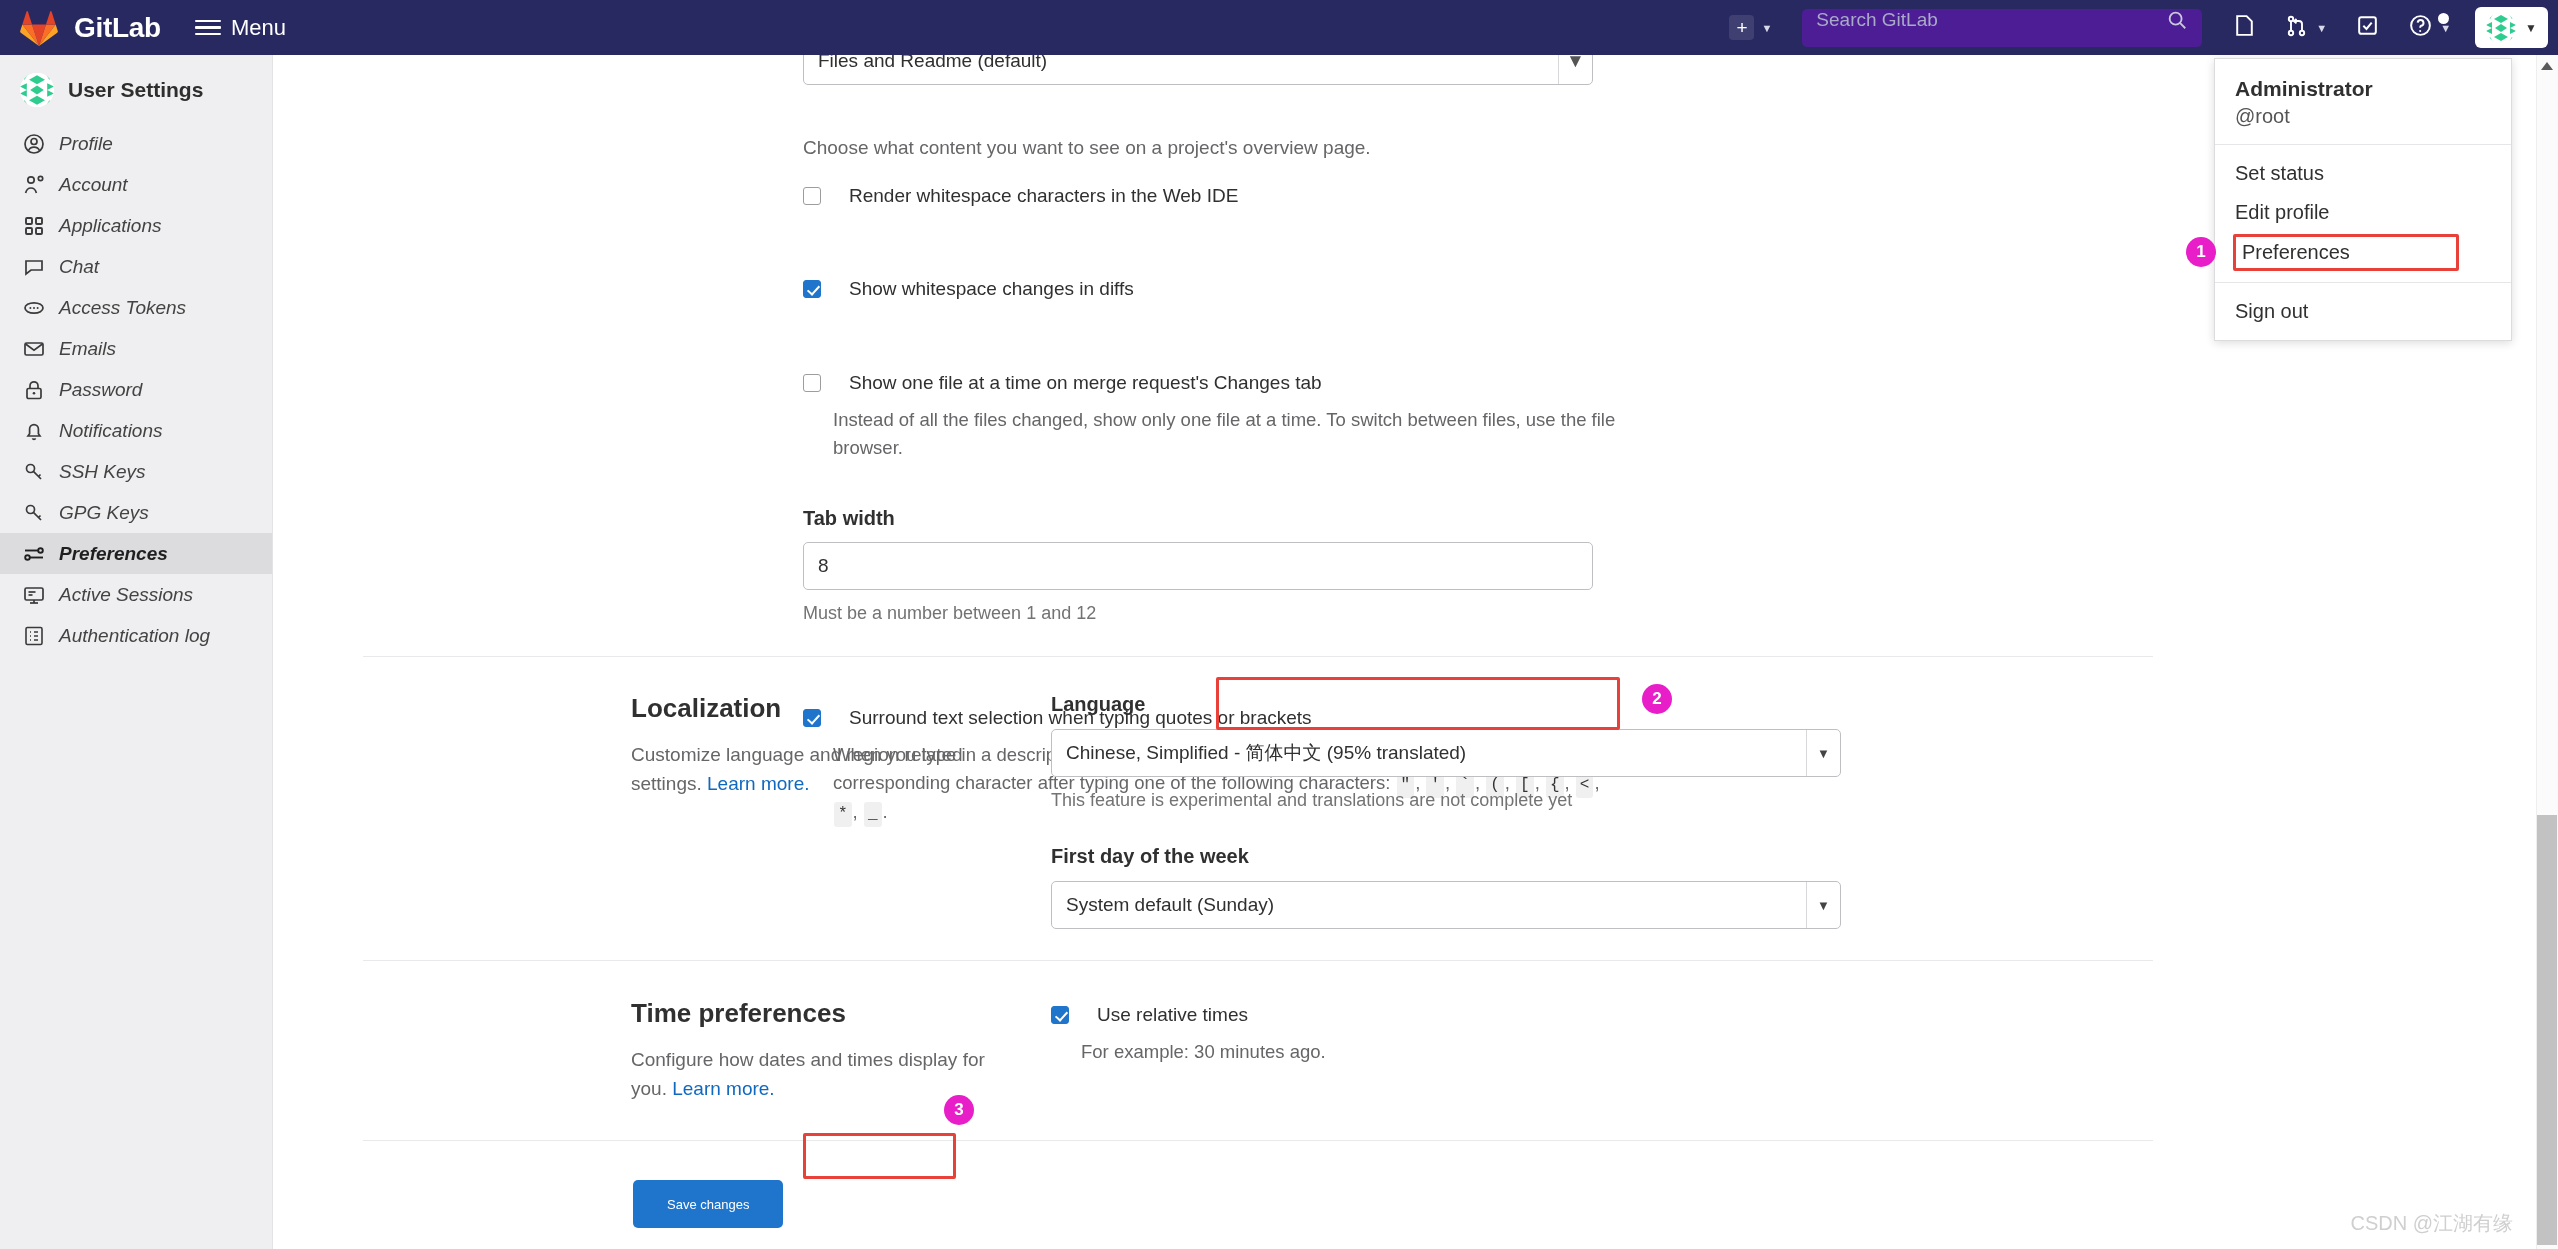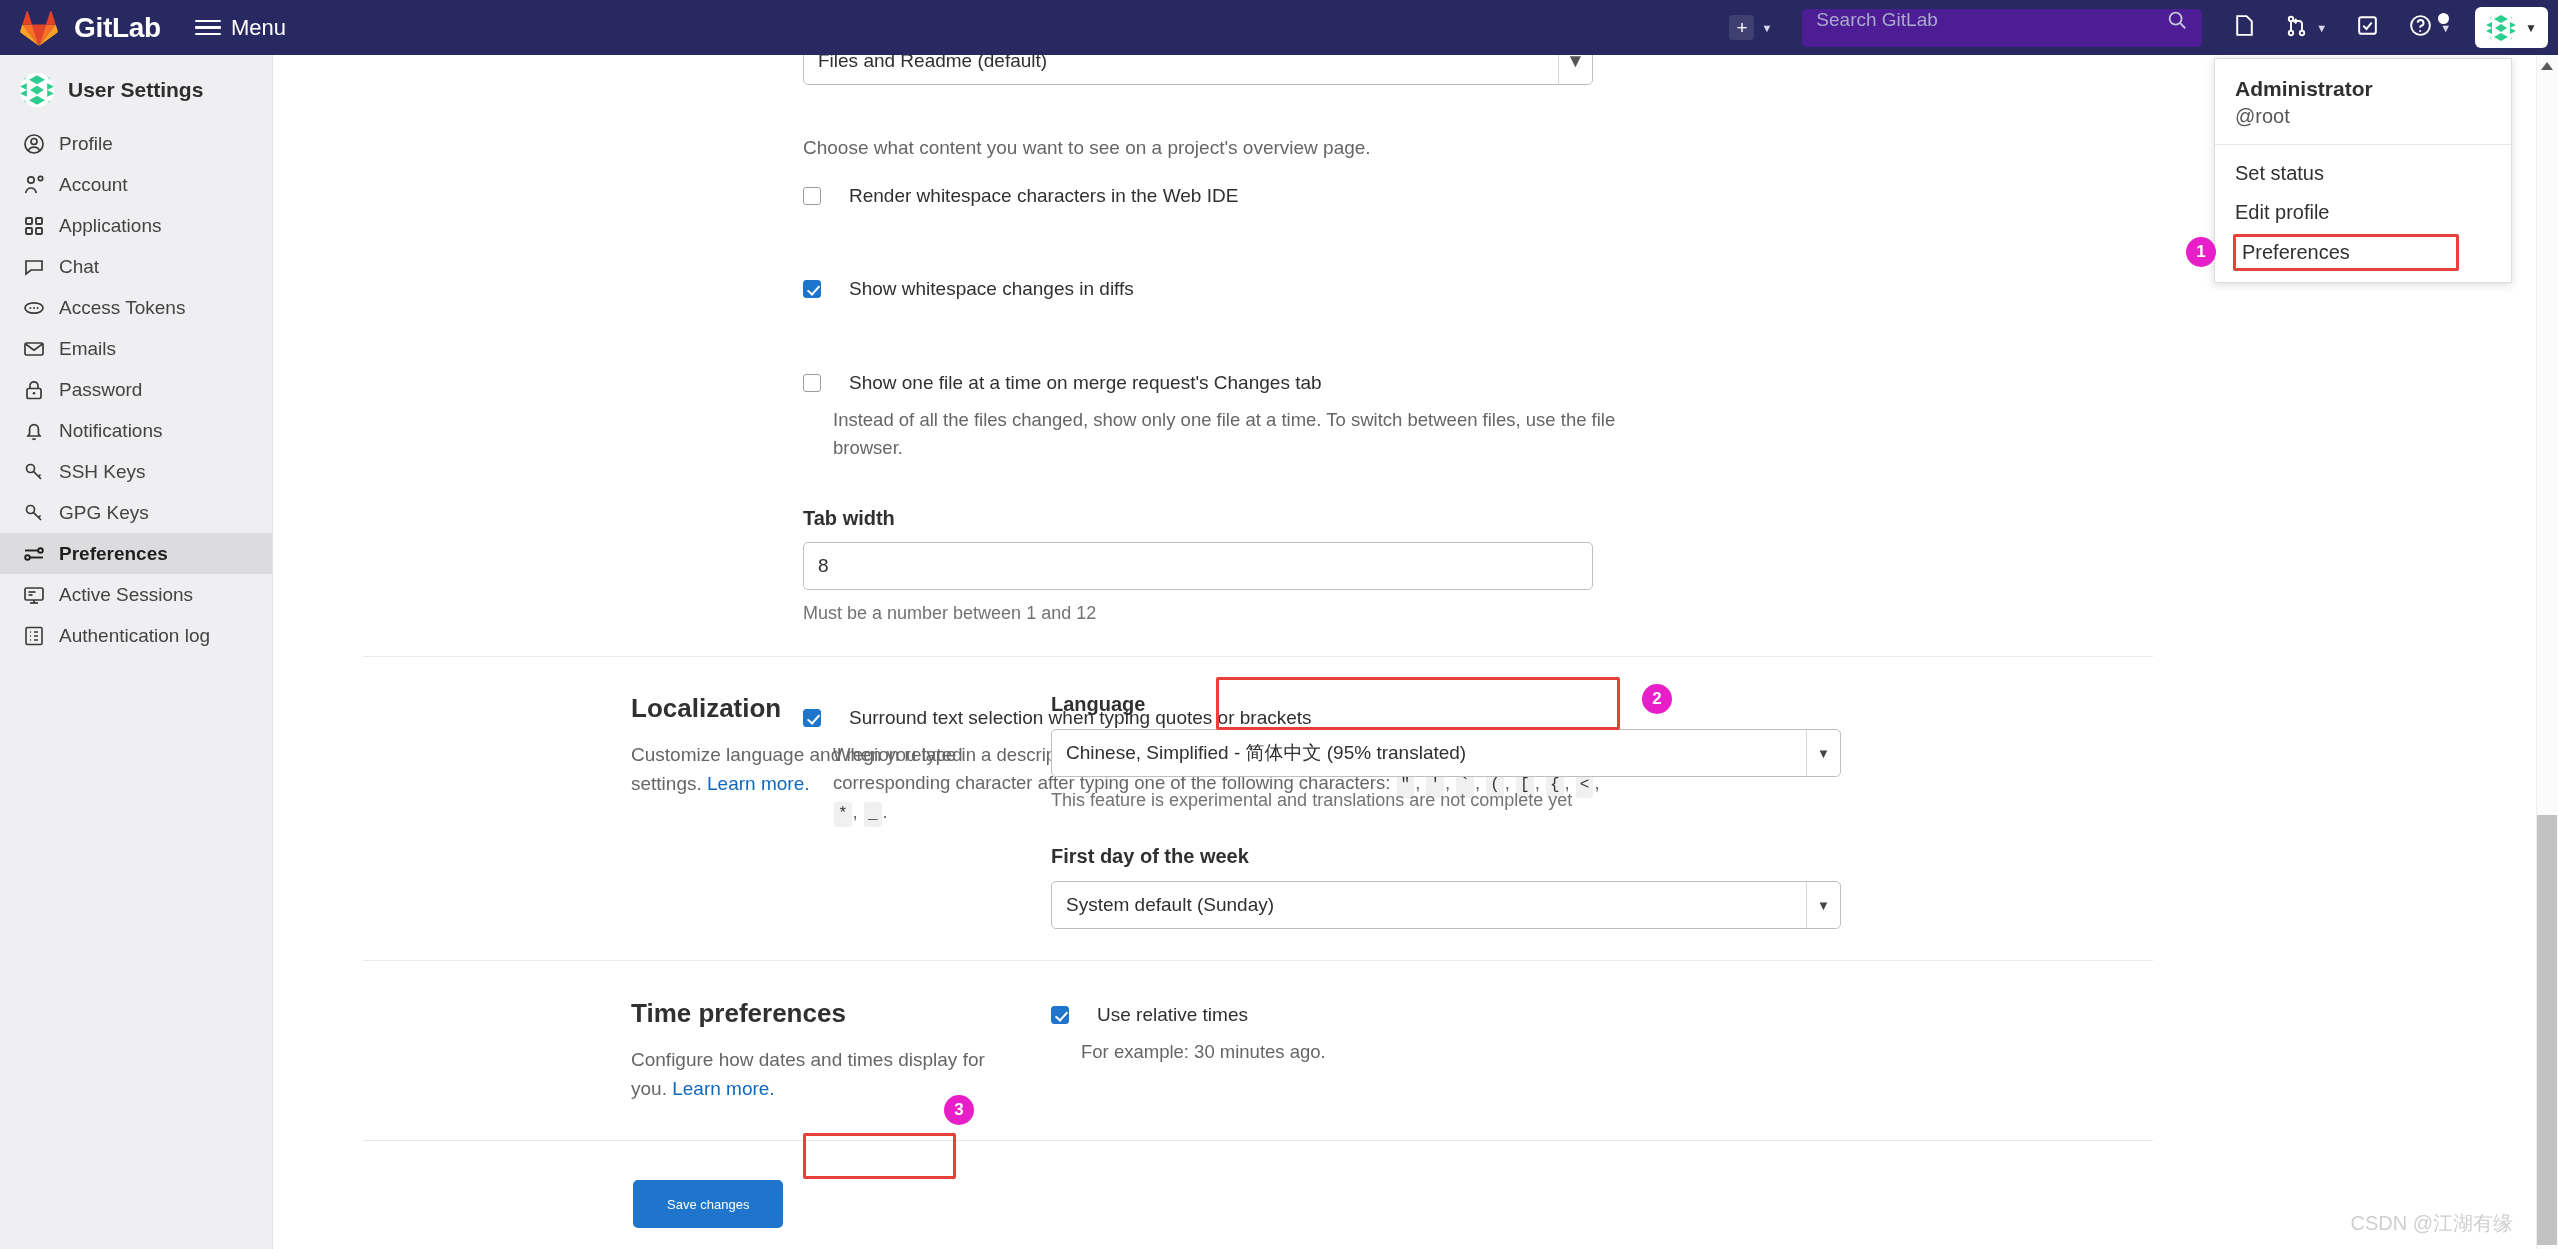--- a/index.html
+++ b/index.html
@@ -78,21 +78,21 @@
   }
   .sb-header {
     display: flex; align-items: center; gap: 14px;
     padding: 14px 16px 16px 20px;
   }
   .sb-avatar {
     width: 34px; height: 34px; border-radius: 50%;
     background: #ffffff; overflow: hidden; flex: none;
   }
   .sb-title { font-size: 21px; font-weight: 600; color: #2e2e2e; }
-  .sb-list { list-style: none; }
+  .sb-list { list-style: none; font-style: italic; }
   .sb-item {
     display: flex; align-items: center; gap: 13px;
     height: 41px; padding: 0 16px 0 22px;
     color: #434343; font-size: 19px; cursor: pointer;
     white-space: nowrap;
   }
   .sb-item.active { background: #dcdcde; font-weight: 600; color: #1f1f1f; }
   .sb-ico { width: 24px; height: 24px; flex: none; display: block; }
 
   
@@ -625,20 +625,23 @@
 <div class="user-dropdown">
   <div class="ud-head">
     <div class="ud-name">Administrator</div>
     <div class="ud-handle">@root</div>
   </div>
   <div class="ud-group">
     <div class="ud-item">Set status</div>
     <div class="ud-item">Edit profile</div>
     <div class="ud-item boxed">Preferences</div>
   </div>
+  <div class="ud-group">
+    <div class="ud-item">Sign out</div>
+  </div>
 </div>
 
 <div class="anno-circle" style="left:2186px; top:237px;">1</div>
 <div class="anno-circle" style="left:1642px; top:684px;">2</div>
 <div class="anno-circle" style="left:944px; top:1095px;">3</div>
 
 <div class="anno-box" style="left:1216px; top:677px; width:404px; height:53px;"></div>
 <div class="anno-box" style="left:803px; top:1133px; width:153px; height:46px;"></div>
 
 <div class="scroll-track">

